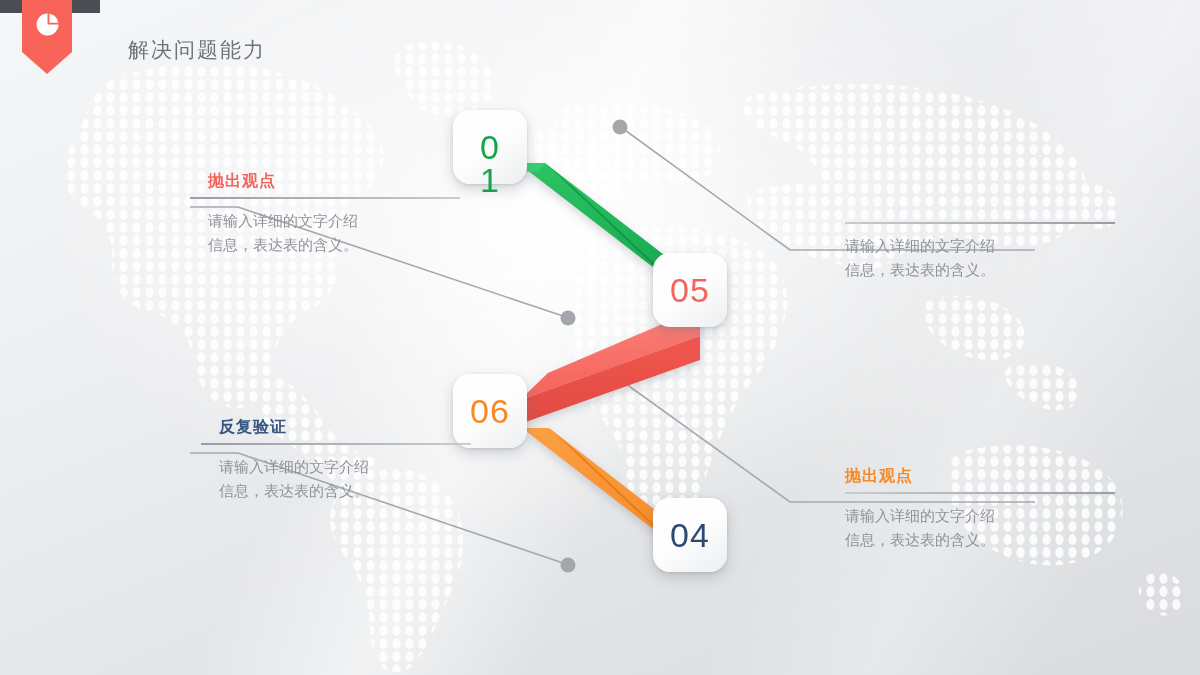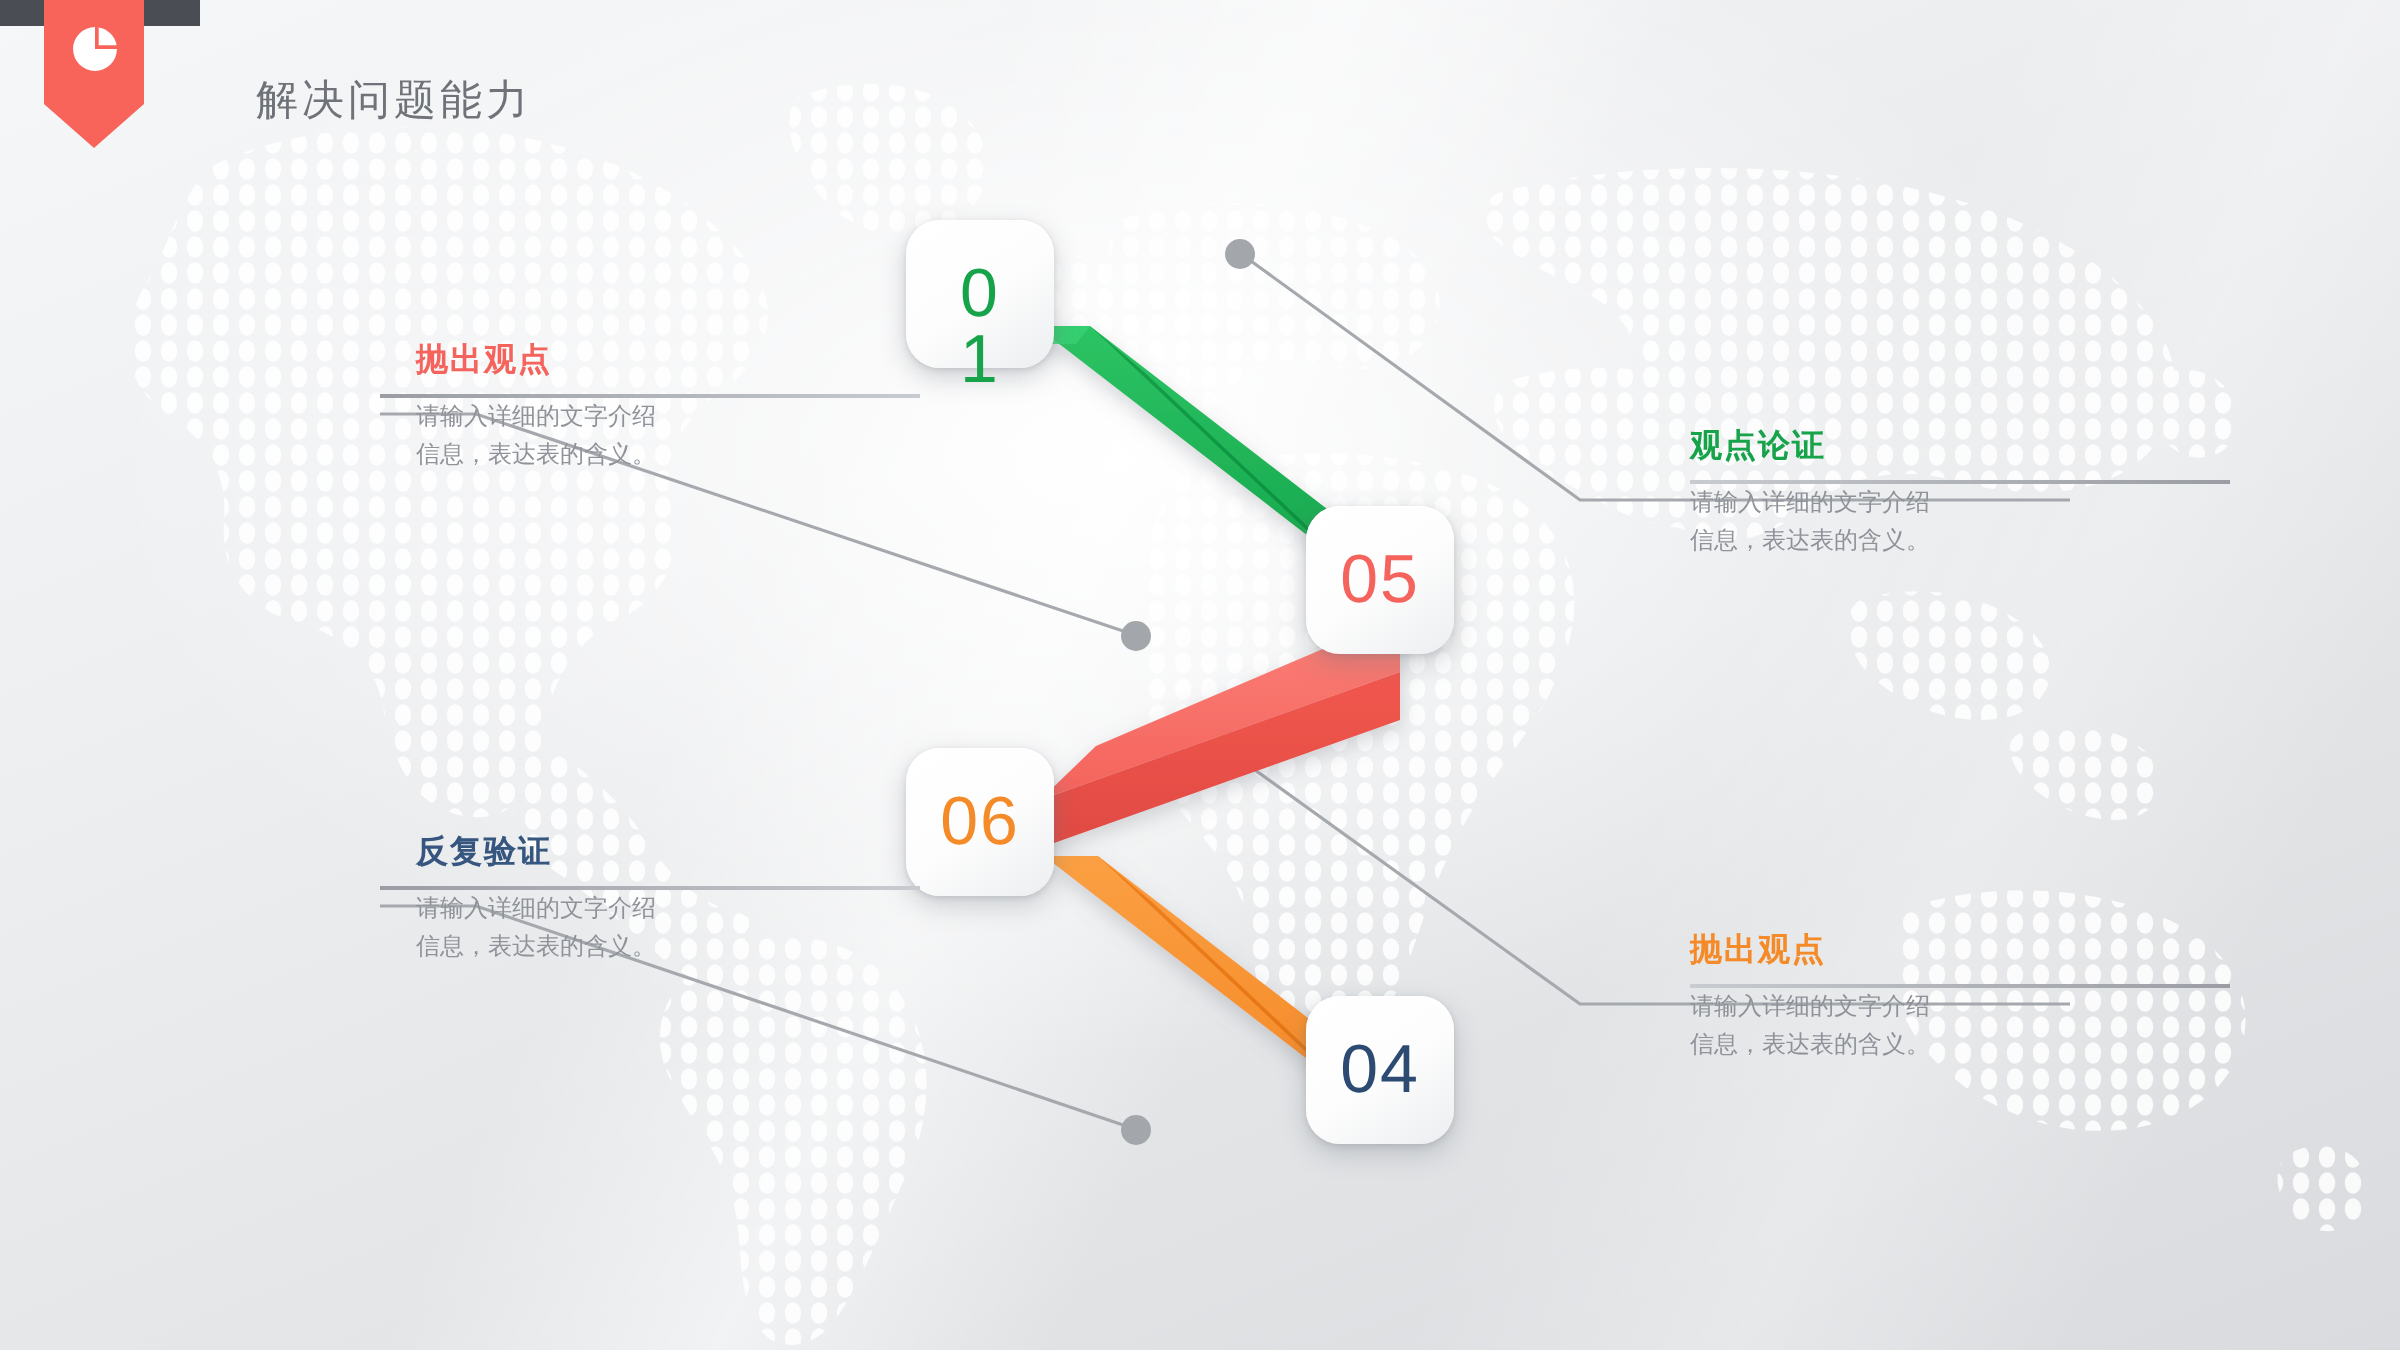--- a/index.html
+++ b/index.html
@@ -87,21 +87,21 @@
     white-space:nowrap; line-height:1.1;
   }
   .block .rule {
     height:2px; margin-top:7px;
     background:linear-gradient(90deg,#9a9ea4 0%, #b9bdc2 70%, #c8ccd0 100%);
   }
   .block.right .rule {
     background:linear-gradient(270deg,#9a9ea4 0%, #b9bdc2 70%, #c8ccd0 100%);
   }
   .block .body {
-    font-size:12px; color:#8f9399; line-height:1.62;
+    margin-top:10px; font-size:15px; color:#8f9399; line-height:1.62;
     white-space:pre-line;
   }
   .block.left  { text-align:left;  }
   .block.right { text-align:left;  }
   .block.left .heading, .block.left .body { margin-left:18px; }
 </style>
 </head>
 <body>
 
 <div id="slide">
@@ -289,27 +289,26 @@
   </div>
 
   <div class="block left" id="block-01" style="left:190px; top:172px;">
     <div class="heading" style="color: rgb(244, 99, 92);">抛出观点</div>
     <div class="rule"></div>
     <div class="body">请输入详细的文字介绍
 信息，表达表的含义。</div>
   </div>
 
   <div class="block right" id="block-02" style="left:845px; top:215px;">
-    <div class="heading" style="color: rgb(22, 163, 74);">观点论证</div>
     <div class="rule"></div>
     <div class="body">请输入详细的文字介绍
 信息，表达表的含义。</div>
   </div>
 
-  <div class="block left" id="block-03" style="left:190px; top:418px;">
+  <div class="block left" id="block-03" style="left:201px; top:418px;">
     <div class="heading" style="color: rgb(54, 86, 127);">反复验证</div>
     <div class="rule"></div>
     <div class="body">请输入详细的文字介绍
 信息，表达表的含义。</div>
   </div>
 
   <div class="block right" id="block-04" style="left:845px; top:467px;">
     <div class="heading" style="color: rgb(245, 138, 40);">抛出观点</div>
     <div class="rule"></div>
     <div class="body">请输入详细的文字介绍

